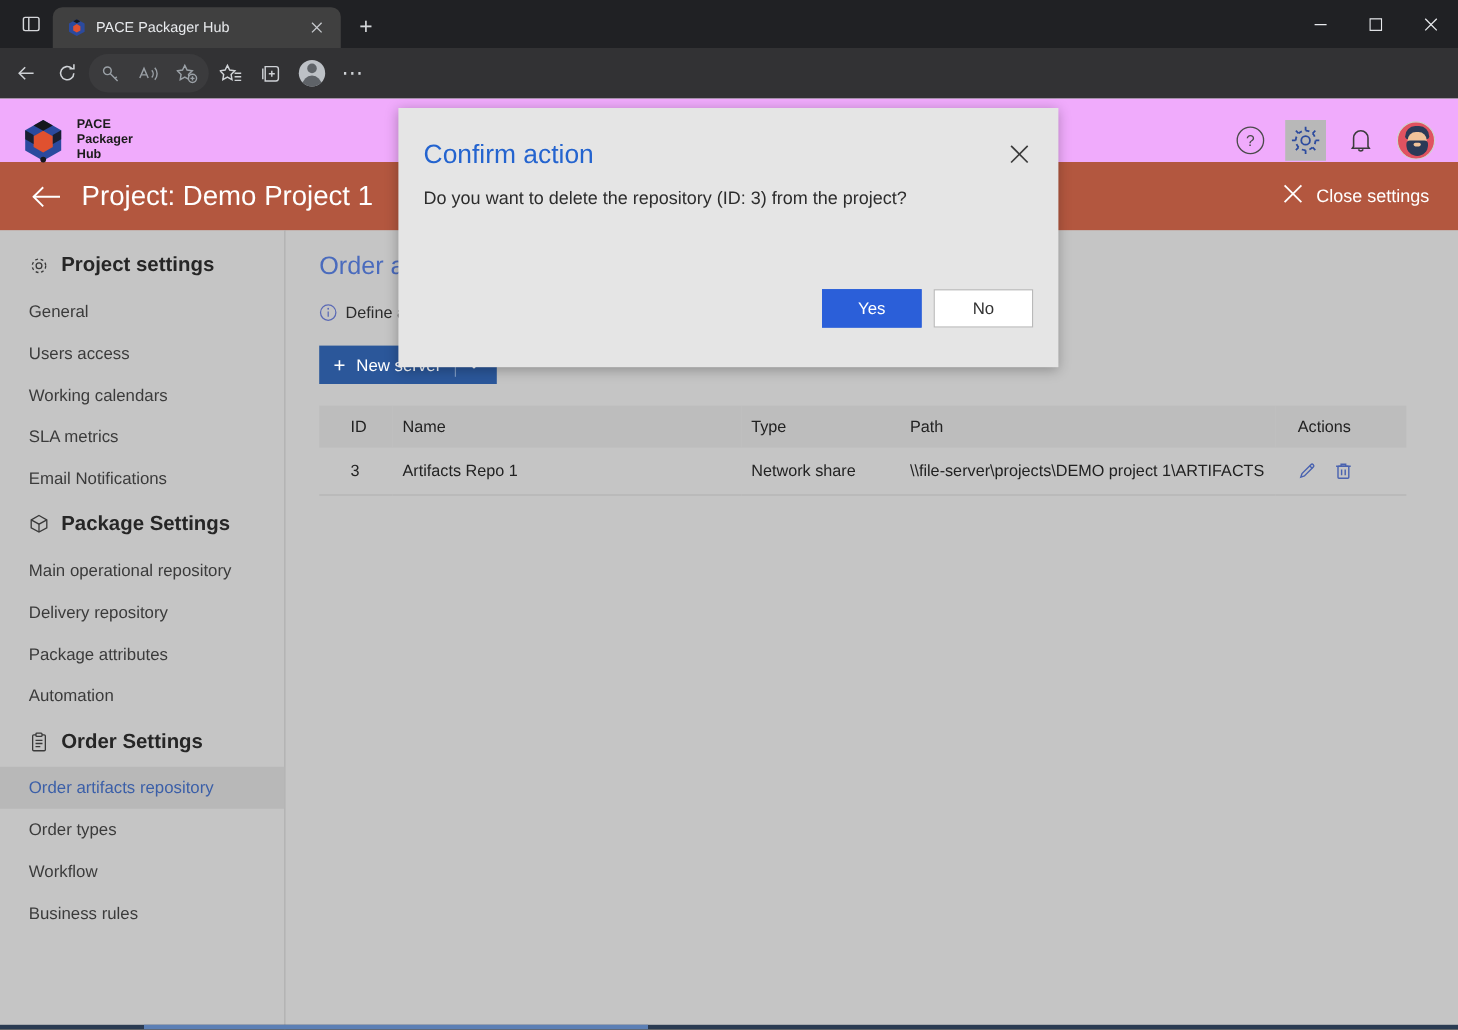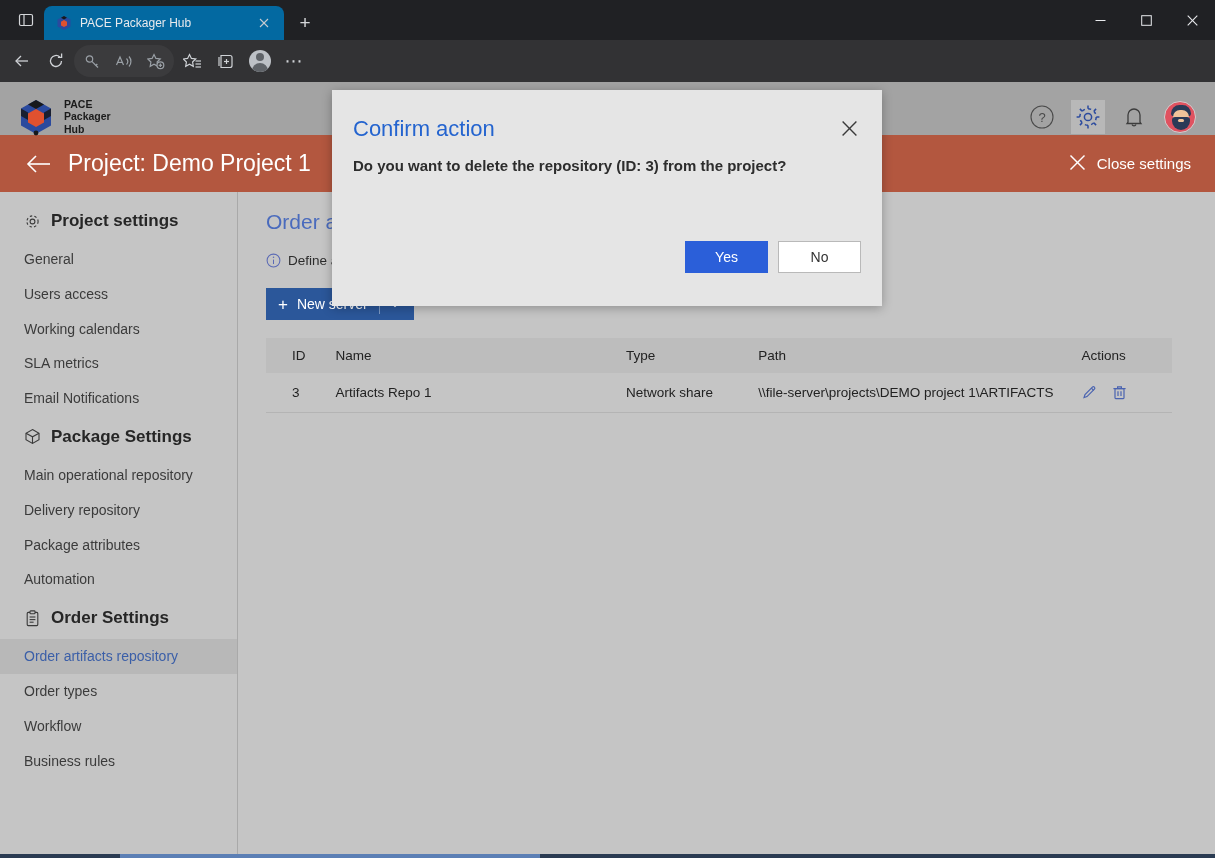--- a/index.html
+++ b/index.html
@@ -19,21 +19,21 @@
     position: relative;
   }
   .tab-sidebar-btn {
     width: 36px; height: 32px; margin-bottom: 4px;
     display: flex; align-items: center; justify-content: center;
     border-radius: 4px;
   }
   .tab-sidebar-btn svg { display:block; }
   .tab {
     height: 34px; min-width: 240px; max-width: 240px;
-    background: #0369a1; border-radius: 8px 8px 0 0;
+    background: #404040; border-radius: 8px 8px 0 0;
     display: flex; align-items: center; gap: 8px;
     padding: 0 8px 0 12px; position: relative;
   }
   .tab-favicon { width: 16px; height: 16px; flex: 0 0 16px; position: relative; }
   .tab-title {
     flex: 1 1 auto; color: #e8eaed; font-size: 12px;
     white-space: nowrap; overflow: hidden; text-overflow: ellipsis;
   }
   .tab-close {
     width: 24px; height: 24px; border-radius: 4px;
@@ -88,21 +88,21 @@
     border-radius:8px 8px 0 0; background:#5f6368; transform:translateX(-50%);
   }
 
   
   .viewport {
     position: absolute; left: 0; top: 82px; width: 1215px; height: 776px;
     background: #c5c5c5; overflow: hidden;
   }
 
   .app-header {
-    height: 53px; background: #a3a3a3;
+    height: 53px; background: #f0abfc;
     display: flex; align-items: center; justify-content: space-between;
     padding: 16px 18px 0 18px;
   }
   .brand { display: flex; align-items: center; gap: 10px; }
   .brand-logo { width: 36px; height: 38px; position: relative; flex: 0 0 36px; }
   .brand-text {
     font-size: 10.5px; font-weight: bold; color: #1b1b1b; line-height: 1.18;
   }
   .hdr-icons { display: flex; align-items: center; gap: 12px; }
   .hdr-icon {
@@ -197,21 +197,21 @@
     position: absolute; left: 332px; top: 8px; width: 550px; height: 216px;
     background: #e5e5e5; box-shadow: 0 2px 10px rgba(0,0,0,.28);
   }
   .modal-head {
     display: flex; align-items: flex-start; justify-content: space-between;
     padding: 26px 20px 0 21px;
   }
   .modal-title { font-size: 22px; color: #2464cf; font-weight: 400; }
   .modal-x { color: #3a3a3a; padding: 4px; display:flex; }
   .modal-body {
-    padding: 15px 21px 0 21px; font-size: 15px; color: #2d2d2d; font-weight: bold;
+    padding: 15px 21px 0 21px; font-size: 15px; color: #2d2d2d;
   }
   .modal-actions {
     position: absolute; right: 21px; bottom: 33px;
     display: flex; gap: 10px; margin-top: 18px;
   }
   .btn-yes {
     background: #2b5fd9; color: #fff; border: 1px solid #2b5fd9;
     width: 83px; height: 32px; font-size: 14px;
     display: flex; align-items: center; justify-content: center;
   }

